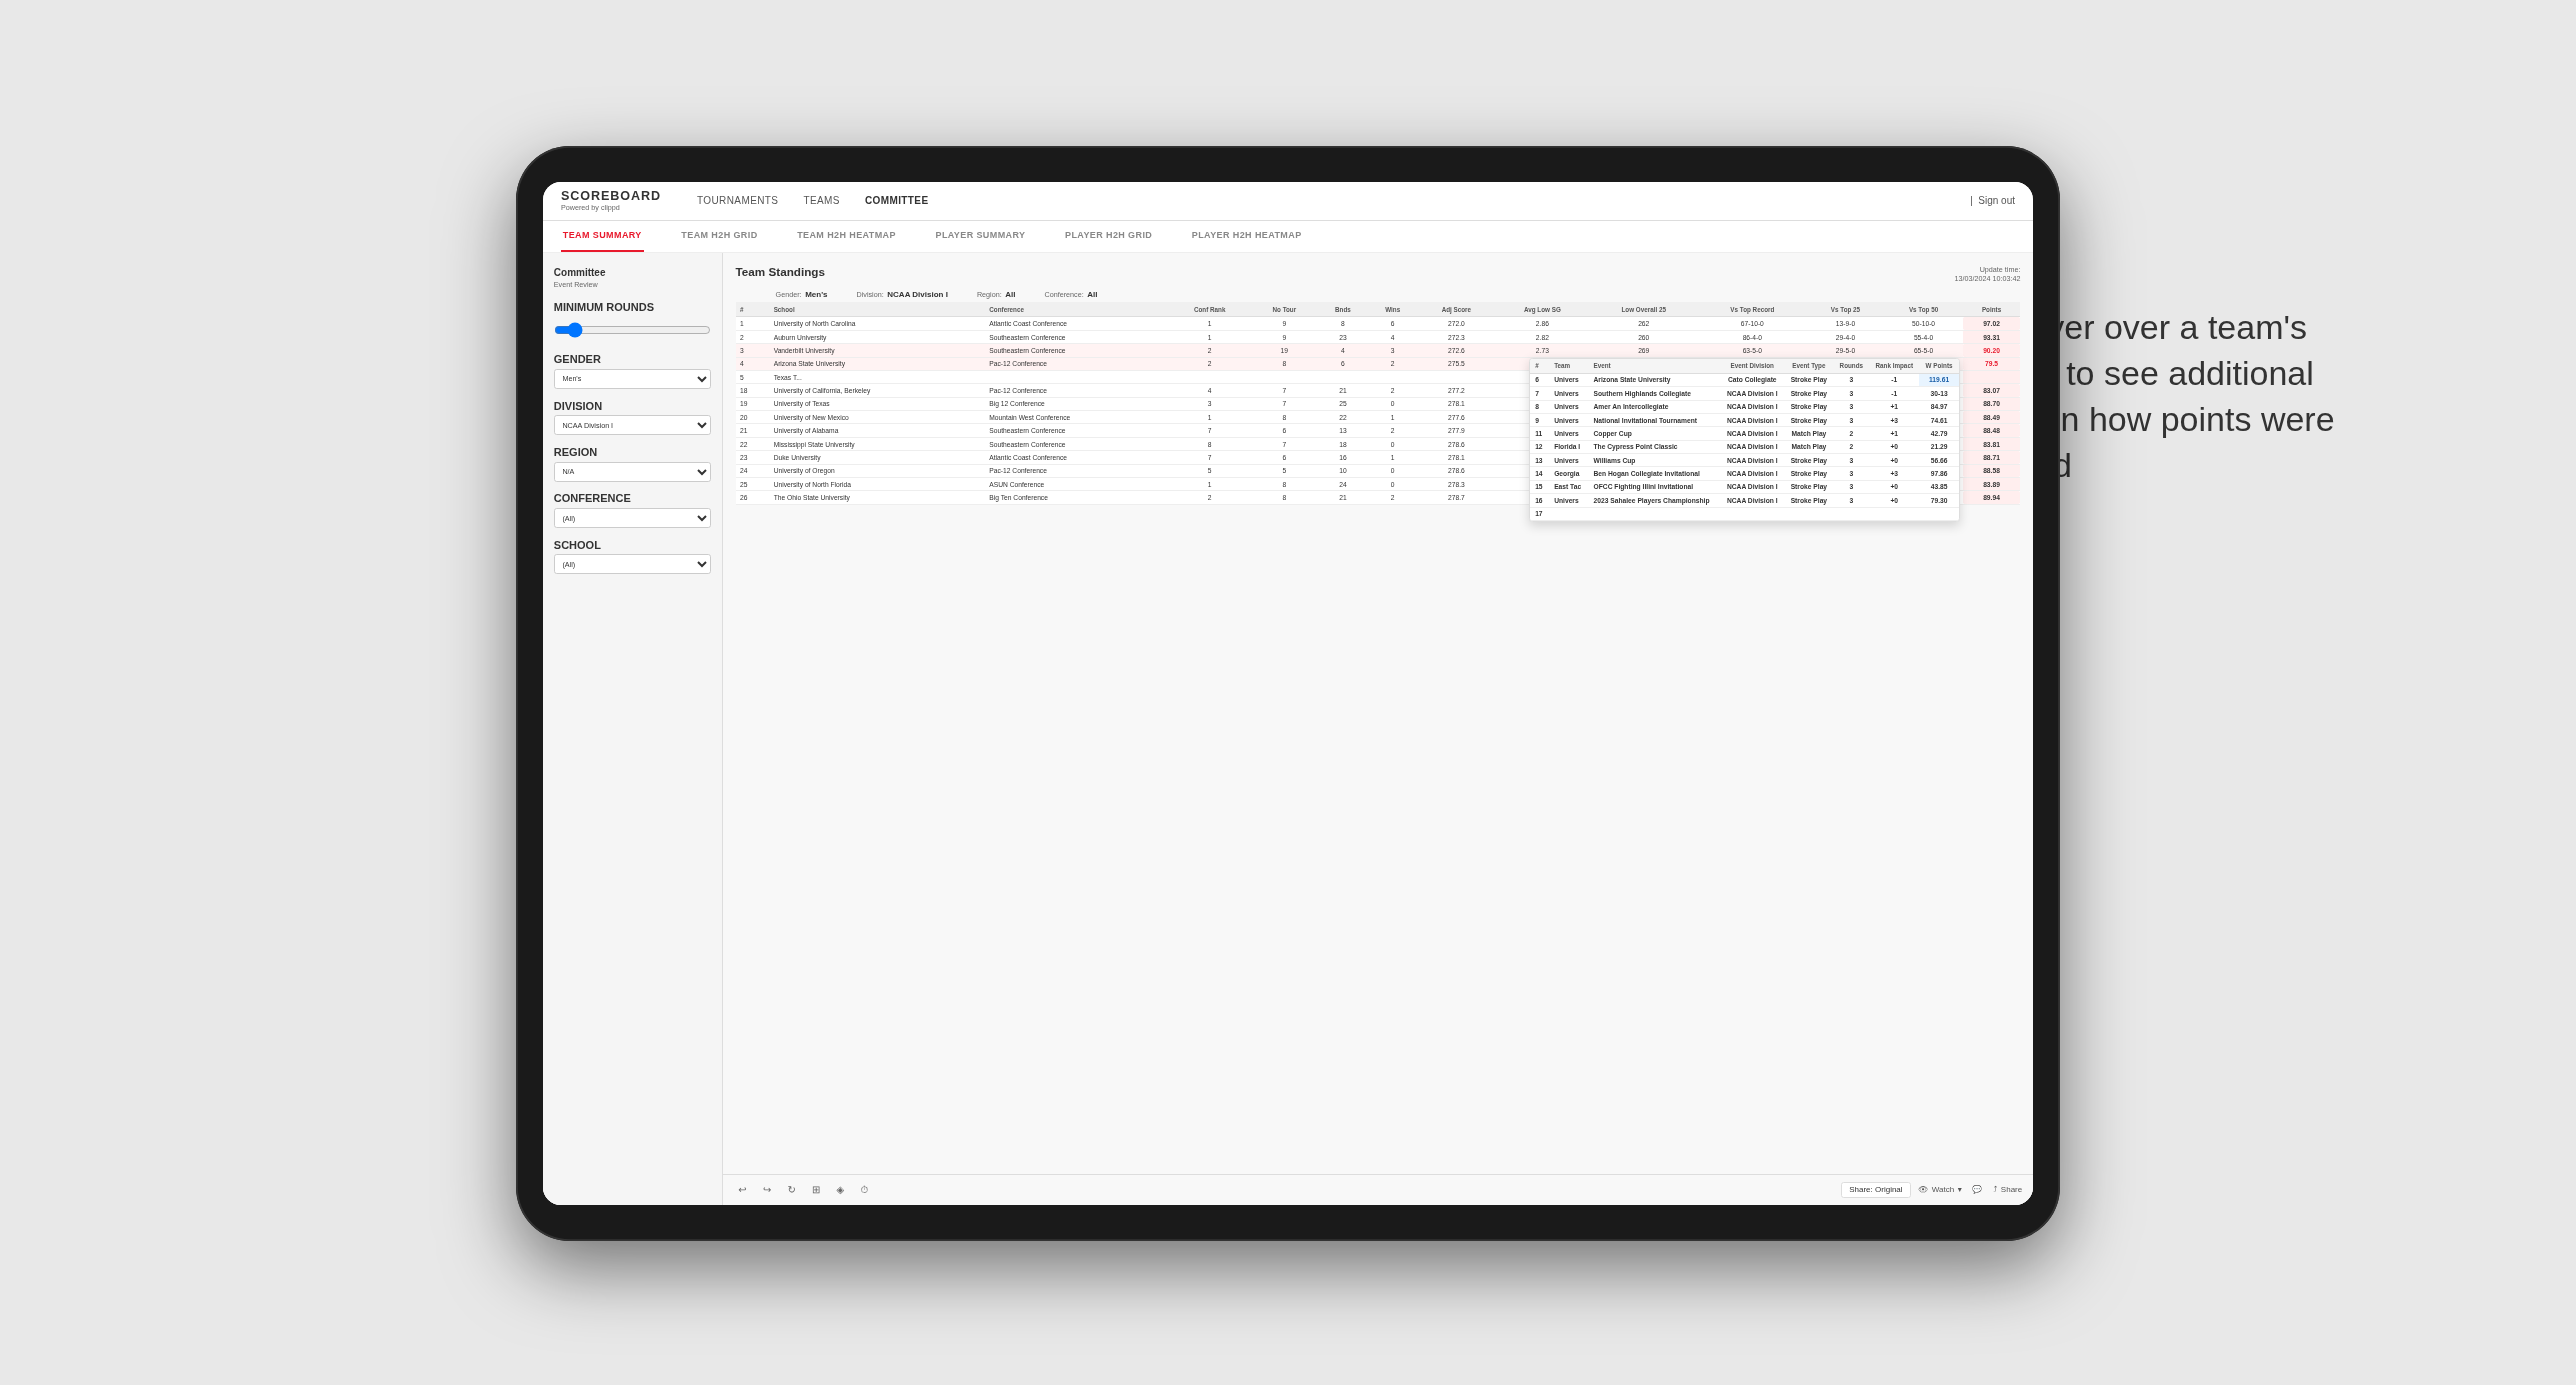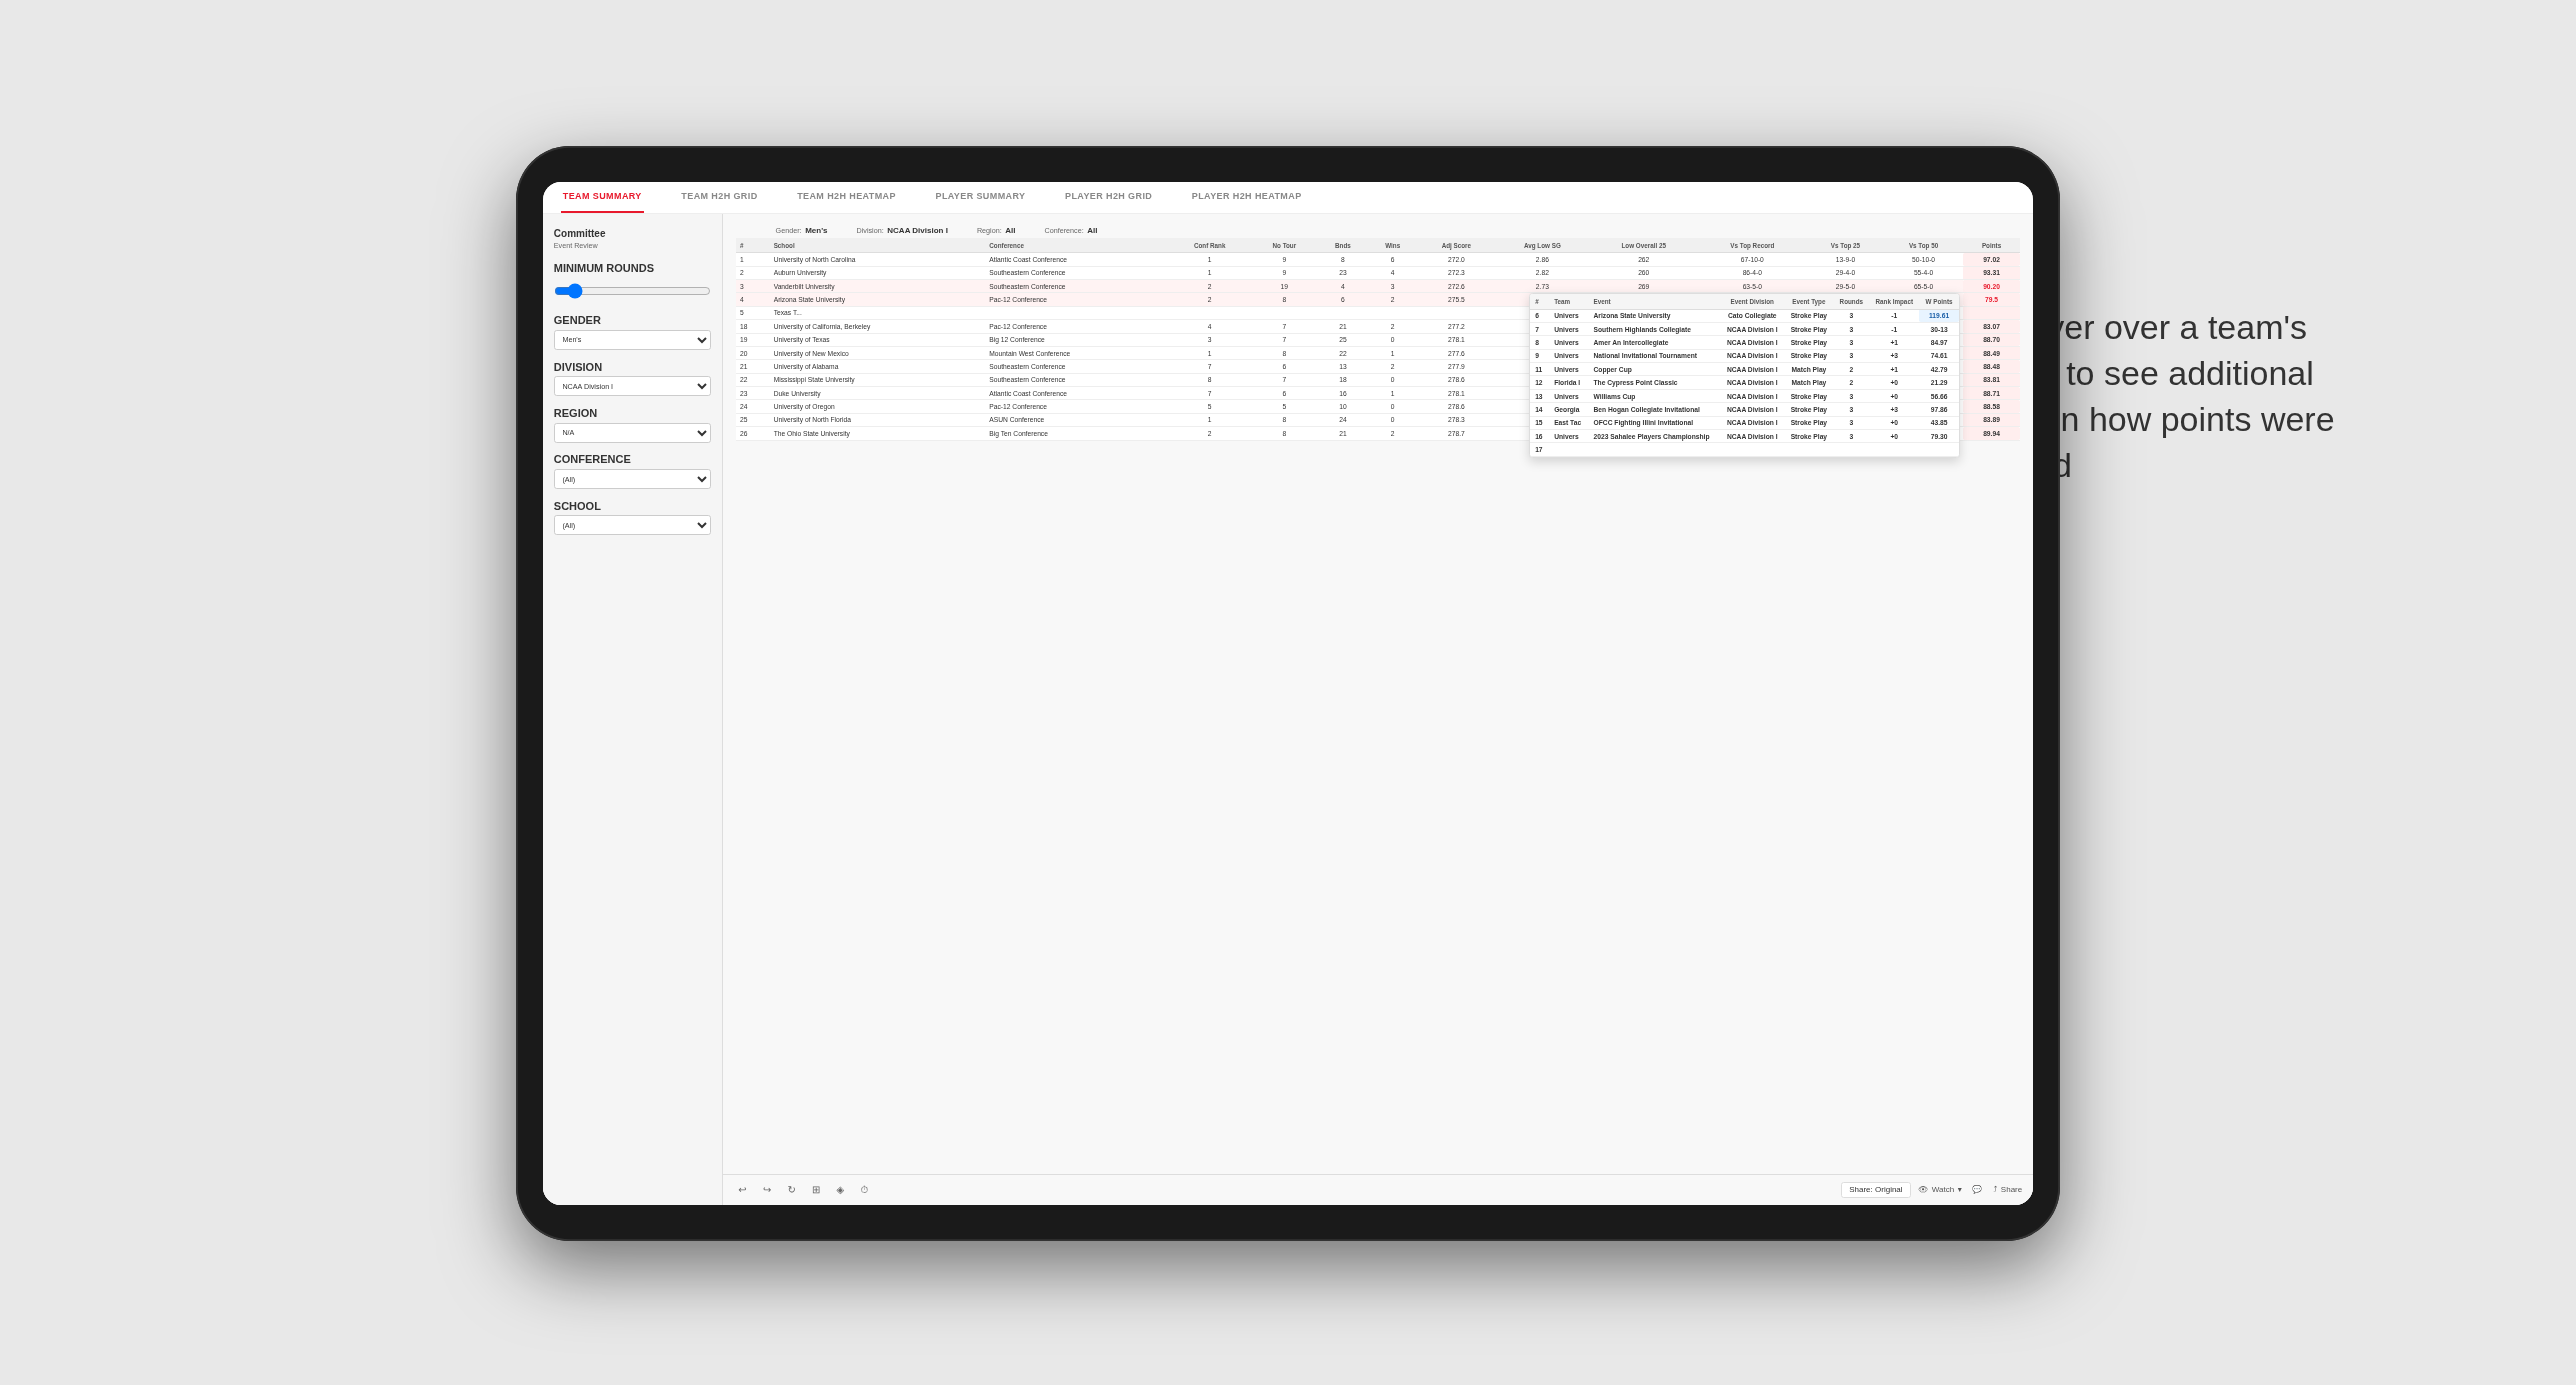--- a/index.html
+++ b/index.html
@@ -373,20 +373,35 @@
 <div style="position:absolute; right:664px; top:539px;">
   <svg width="180" height="36" viewBox="0 0 200 40">
     <line x1="180" y1="20" x2="10" y2="20" stroke="#e8192c" stroke-width="3"></line>
     <polygon points="0,20 12,14 12,26" fill="#e8192c"></polygon>
   </svg>
 </div>
 
 <div class="tablet-frame">
   <div class="tablet-screen">
 
+    <div class="top-nav">
+      <div class="logo-area">
+        <span class="logo-title">SCOREBOARD</span>
+        <span class="logo-sub">Powered by clippd</span>
+      </div>
+      <div class="nav-links">
+        <span class="nav-link">TOURNAMENTS</span>
+        <span class="nav-link">TEAMS</span>
+        <span class="nav-link active">COMMITTEE</span>
+      </div>
+      <div class="sign-out-area">
+        <span>|</span>
+        <span style="cursor:pointer; color:#555;">Sign out</span>
+      </div>
+    </div>
 
     <div class="sub-nav">
       <span class="sub-nav-link active">TEAM SUMMARY</span>
       <span class="sub-nav-link">TEAM H2H GRID</span>
       <span class="sub-nav-link">TEAM H2H HEATMAP</span>
       <span class="sub-nav-link">PLAYER SUMMARY</span>
       <span class="sub-nav-link">PLAYER H2H GRID</span>
       <span class="sub-nav-link">PLAYER H2H HEATMAP</span>
     </div>
 
@@ -436,20 +451,28 @@
           <div class="sidebar-label">School</div>
           <select class="sidebar-select">
             <option>(All)</option>
           </select>
         </div>
       </div>
 
       <div class="content-wrapper">
         <div class="content-area">
 
+          <div class="standings-header">
+            <div class="standings-title">Team Standings</div>
+            <div class="update-time">
+              <span>Update time:</span>
+              <br>
+              <span>13/03/2024 10:03:42</span>
+            </div>
+          </div>
 
           <div class="filter-bar">
             <div class="filter-item">
               <span class="filter-label">Gender:</span>
               <span class="filter-value">Men's</span>
             </div>
             <div class="filter-item">
               <span class="filter-label">Division:</span>
               <span class="filter-value">NCAA Division I</span>
             </div>

